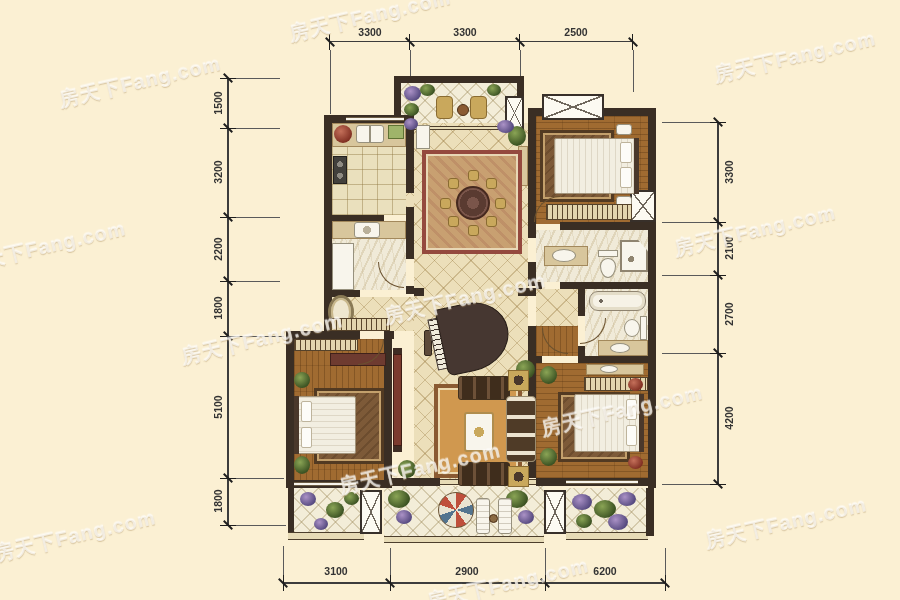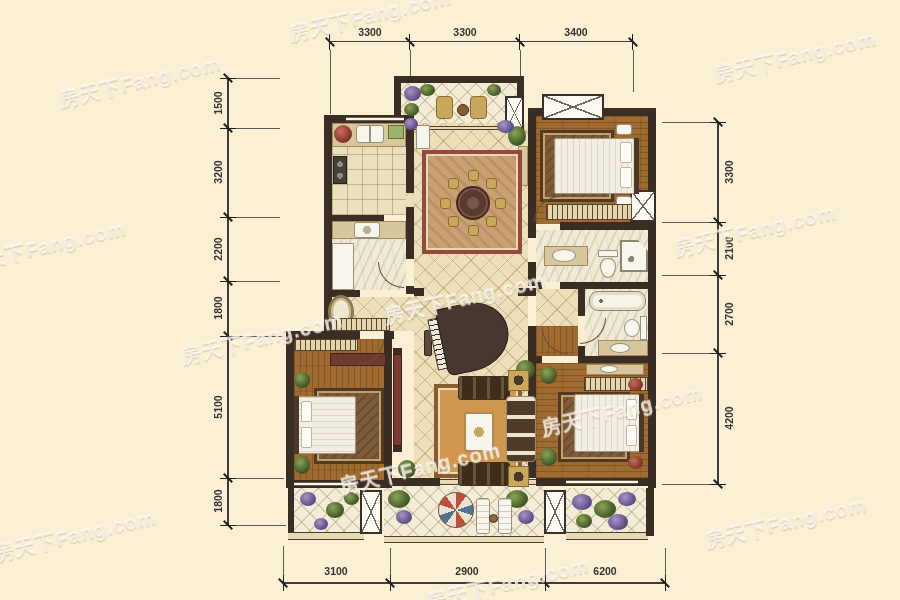--- a/index.html
+++ b/index.html
@@ -270,21 +270,21 @@
   <div class="tick" style="left:324px;top:41px"></div>
   <div class="tick" style="left:404px;top:41px"></div>
   <div class="tick" style="left:514px;top:41px"></div>
   <div class="tick" style="left:627px;top:41px"></div>
   <div class="ext" style="left:329.5px;top:50px;width:1px;height:64px"></div>
   <div class="ext" style="left:409.5px;top:50px;width:1px;height:26px"></div>
   <div class="ext" style="left:519.5px;top:50px;width:1px;height:26px"></div>
   <div class="ext" style="left:632.5px;top:50px;width:1px;height:42px"></div>
   <div class="dim" style="left:370px;top:32px">3300</div>
   <div class="dim" style="left:465px;top:32px">3300</div>
-  <div class="dim" style="left:576px;top:32px">3400</div>
+  <div class="dim" style="left:576px;top:32px">2500</div>
 
   <div class="dline" style="left:227.4px;top:78px;width:1.3px;height:447px"></div>
   <div class="tickbar" style="left:220px;top:77.5px;width:16px;height:1.3px"></div>
   <div class="tickbar" style="left:220px;top:127.5px;width:16px;height:1.3px"></div>
   <div class="tickbar" style="left:220px;top:216.5px;width:16px;height:1.3px"></div>
   <div class="tickbar" style="left:220px;top:280.5px;width:16px;height:1.3px"></div>
   <div class="tickbar" style="left:220px;top:335.5px;width:16px;height:1.3px"></div>
   <div class="tickbar" style="left:220px;top:477.5px;width:16px;height:1.3px"></div>
   <div class="tickbar" style="left:220px;top:524.5px;width:16px;height:1.3px"></div>
   <div class="tick" style="left:222px;top:77px"></div>

